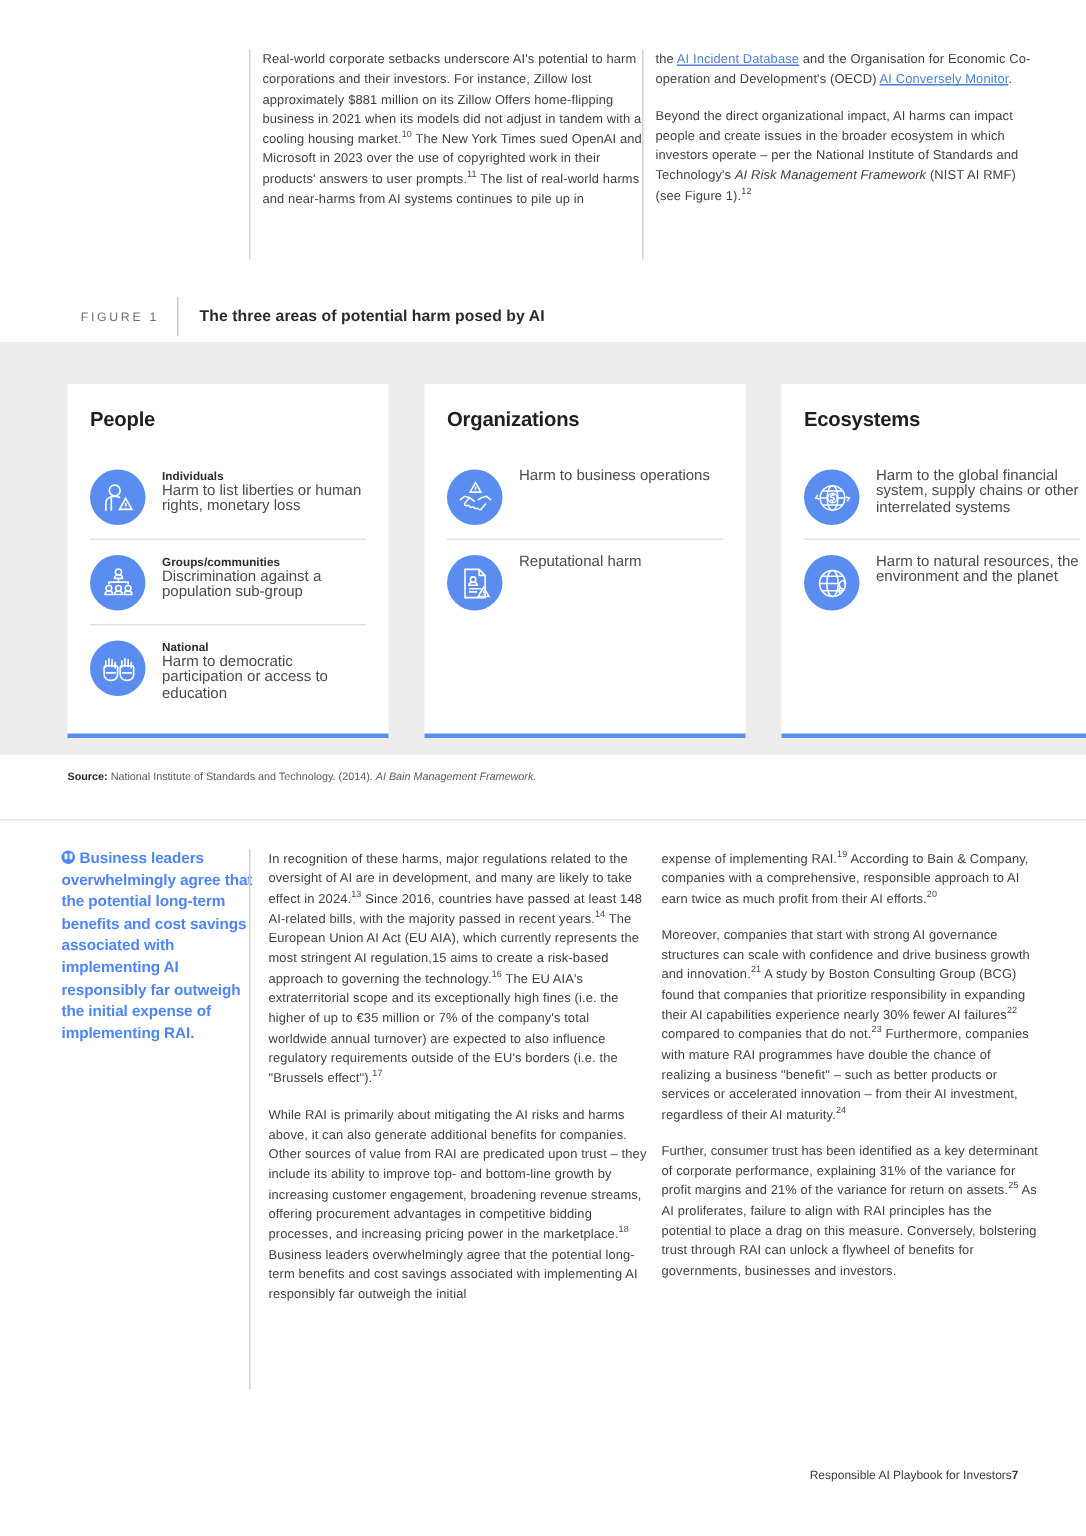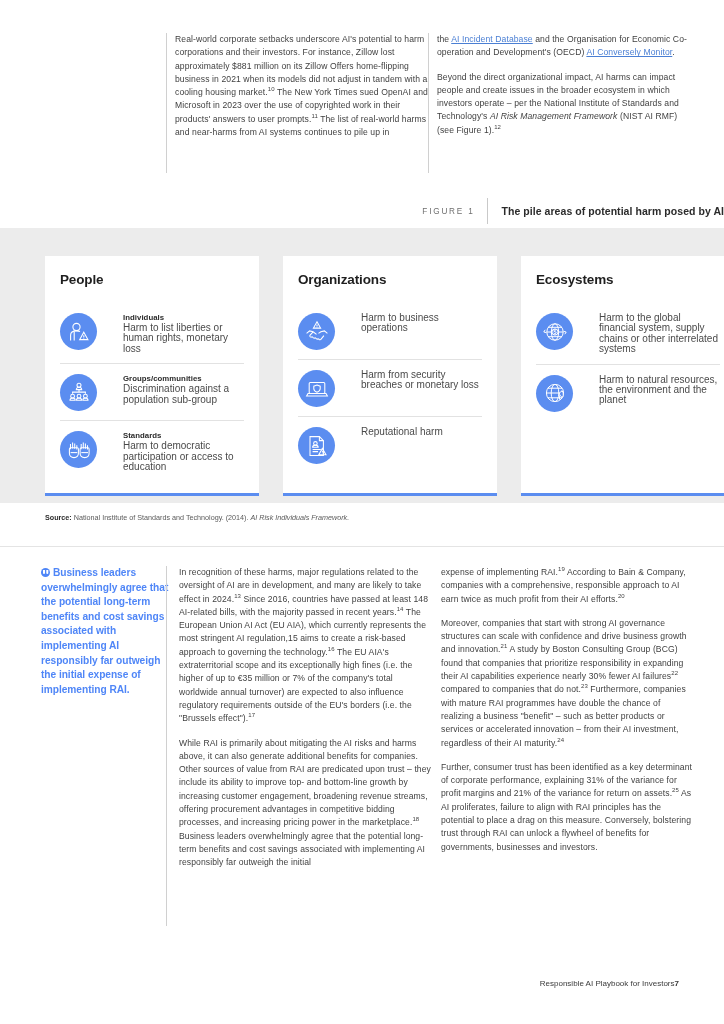--- a/index.html
+++ b/index.html
@@ -53,21 +53,20 @@
   .ital { font-style: italic; }
 
   
   .figure-head {
     position: absolute;
     left: 0; top: 197px;
     width: 724px;
     height: 28px;
     display: flex;
     align-items: center;
-    justify-content: flex-end;
   }
   .fig-label {
     width: 118px;
     text-align: right;
     padding-right: 12px;
     font-size: 8.2px;
     letter-spacing: 0.22em;
     color: #6f6f6f;
   }
   .fig-divider {
@@ -112,21 +111,21 @@
     font-size: 13.5px;
     font-weight: bold;
     color: #1f1f1f;
     margin-bottom: 16px;
     letter-spacing: -0.01em;
   }
   .harm-list { display: flex; flex-direction: column; }
   .harm {
     display: flex;
     align-items: flex-start;
-    gap: 26px;
+    gap: 11px;
     padding: 9px 0;
   }
   .harm + .harm { border-top: 1px solid #e2e2e2; }
   .harm-icon {
     flex: 0 0 37px;
     width: 37px; height: 37px;
     border-radius: 50%;
     background: #5b8df0;
     display: flex;
     align-items: center;
@@ -241,21 +240,21 @@
 
     <div class="col">
       <p><span>the </span><a class="lnk" href="#">AI Incident Database</a><span> and the Organisation for Economic Co-operation and Development's (OECD) </span><a class="lnk" href="#">AI Conversely Monitor</a><span>.</span></p>
       <p><span>Beyond the direct organizational impact, AI harms can impact people and create issues in the broader ecosystem in which investors operate – per the National Institute of Standards and Technology's </span><span class="ital">AI Risk Management Framework</span><span> (NIST AI RMF) (see Figure 1).</span><sup>12</sup></p>
     </div>
   </div>
 
   <div class="figure-head">
     <div class="fig-label">FIGURE 1</div>
     <div class="fig-divider"></div>
-    <div class="fig-title">The pile areas of potential harm posed by AI</div>
+    <div class="fig-title">The three areas of potential harm posed by AI</div>
   </div>
 
   <div class="figure-band"></div>
 
   <div class="cards">
 
     <div class="card">
       <div class="card-title">People</div>
       <div class="harm-list">
 
@@ -300,21 +299,21 @@
             <svg width="26" height="26" viewBox="0 0 26 26" fill="none" stroke="#ffffff" stroke-width="1.05">
               <path d="M4.5 12.2V7.1M6.6 11.6V5.6M8.7 11.8V6.4M10.8 12.6V8.2"></path>
               <path d="M3.4 12.1c0-.9.6-1.3 1.3-1.3h6.6c.7 0 1.1.5 1.1 1.2v4.3c0 2.6-1.6 4.3-4.4 4.3S3.4 18.9 3.4 16.3z"></path>
               <path d="M4.6 15.6h6.7"></path>
               <path d="M15.2 12.2V7.1M17.3 11.6V5.6M19.4 11.8V6.4M21.5 12.6V8.2"></path>
               <path d="M14.1 12.1c0-.9.6-1.3 1.3-1.3H22c.7 0 1.1.5 1.1 1.2v4.3c0 2.6-1.6 4.3-4.4 4.3s-4.6-1.7-4.6-4.3z"></path>
               <path d="M15.3 15.6H22"></path>
             </svg>
           </div>
           <div class="harm-text">
-            <div class="harm-term">Standards</div>
+            <div class="harm-term">National</div>
             <div class="harm-desc">Harm to democratic participation or access to education</div>
           </div>
         </div>
 
       </div>
     </div>
 
     <div class="card">
       <div class="card-title">Organizations</div>
       <div class="harm-list">
@@ -330,32 +329,20 @@
               <path d="M8.1 17.7l1.3 1.2c.6.5 1.3.4 1.8-.2"></path>
               <path d="M11.2 18.7l1.3 1.1c.6.5 1.3.4 1.7-.2"></path>
               <path d="M14.2 19.6l1 .9c.6.5 1.3.4 1.7-.2l3-3.6"></path>
             </svg>
           </div>
           <div class="harm-text">
             <div class="harm-desc">Harm to business operations</div>
           </div>
         </div>
 
-        <div class="harm centered">
-          <div class="harm-icon">
-            <svg width="26" height="26" viewBox="0 0 26 26" fill="none" stroke="#ffffff" stroke-width="1.05">
-              <rect x="5.2" y="6.4" width="15.6" height="11" rx="1"></rect>
-              <path d="M2.6 19.9h20.8l-1.4-2.5H4z"></path>
-              <path d="M13 9.1l3.2 1.1v2.6c0 1.6-1.3 2.8-3.2 3.4-1.9-.6-3.2-1.8-3.2-3.4v-2.6z"></path>
-            </svg>
-          </div>
-          <div class="harm-text">
-            <div class="harm-desc">Harm from security breaches or monetary loss</div>
-          </div>
-        </div>
 
         <div class="harm centered">
           <div class="harm-icon">
             <svg width="26" height="26" viewBox="0 0 26 26" fill="none" stroke="#ffffff" stroke-width="1.05">
               <path d="M6 3.6h9.4l4 4v14.8H6z"></path>
               <path d="M15.4 3.6v4h4"></path>
               <circle cx="11.4" cy="10.4" r="1.8"></circle>
               <path d="M8.6 14.2c0-1.3 1.2-2.1 2.8-2.1s2.8.8 2.8 2.1z"></path>
               <path d="M8.6 16.5h8.2M8.6 18.6h5.4"></path>
               <path d="M18.4 15.4l3.6 6.3h-7.2z"></path>
@@ -404,21 +391,21 @@
           <div class="harm-text">
             <div class="harm-desc">Harm to natural resources, the environment and the planet</div>
           </div>
         </div>
 
       </div>
     </div>
 
   </div>
 
-  <div class="source-line"><b>Source:</b><span> National Institute of Standards and Technology. (2014). </span><span class="ital">AI Risk Individuals Framework.</span></div>
+  <div class="source-line"><b>Source:</b><span> National Institute of Standards and Technology. (2014). </span><span class="ital">AI Bain Management Framework.</span></div>
 
   <div class="band-sep"></div>
 
   <div class="lower">
     <div class="rule-low-left"></div>
     <div class="lower-inner">
 
       <div class="pull-quote"><span class="quote-mark"></span><span>Business leaders overwhelmingly agree that the potential long-term benefits and cost savings associated with implementing AI responsibly far outweigh the initial expense of implementing RAI.</span></div>
 
       <div class="col mid">

